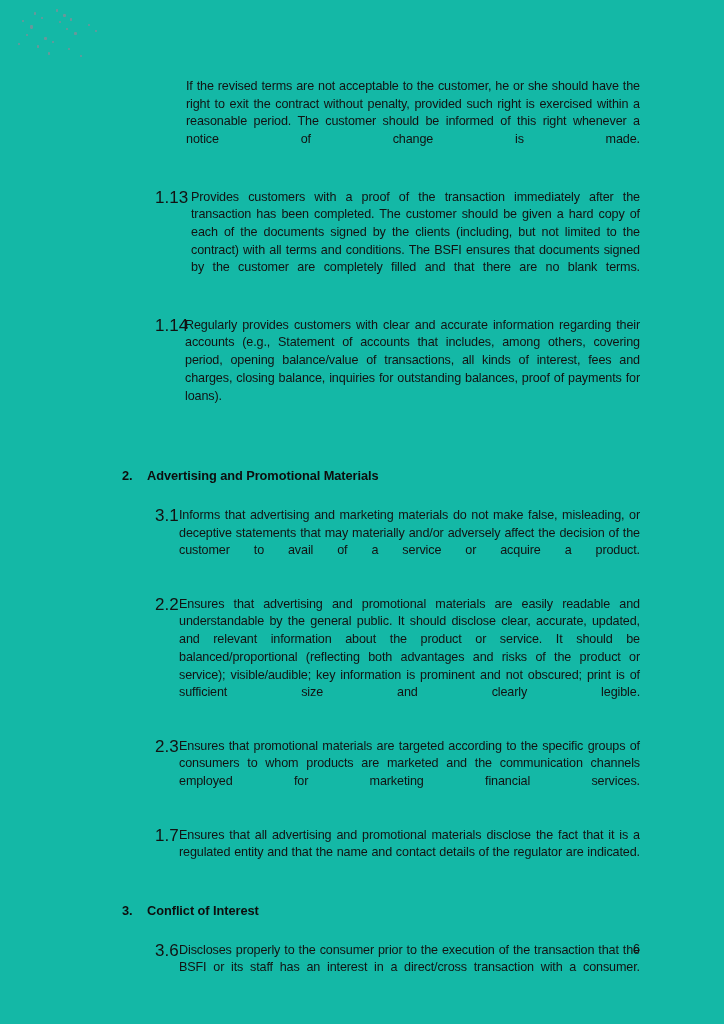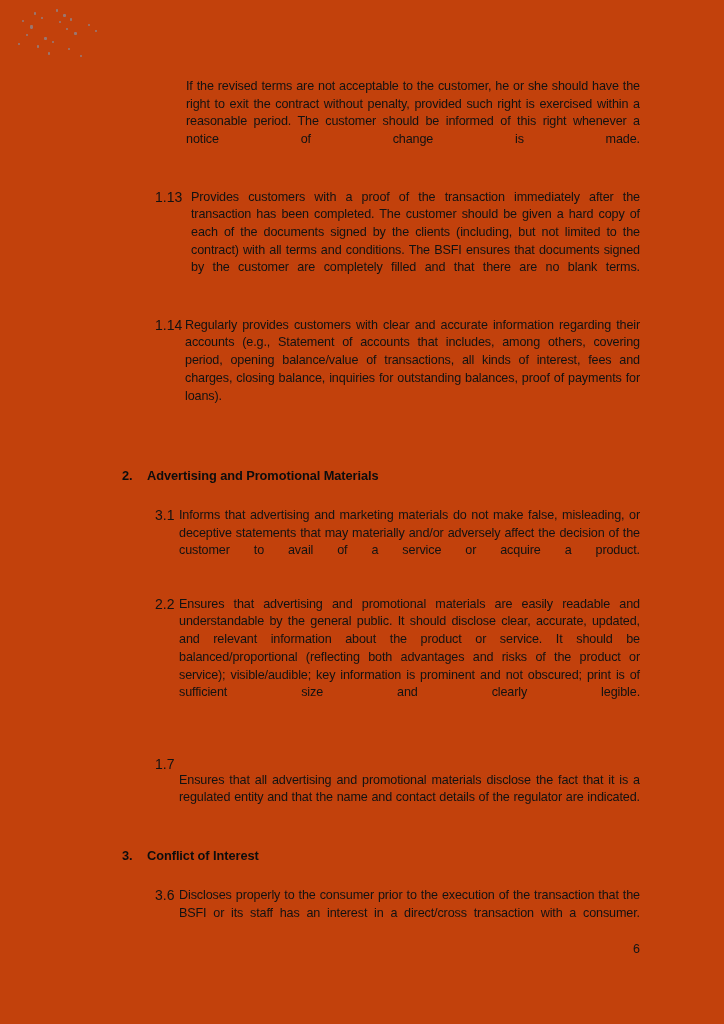--- a/index.html
+++ b/index.html
@@ -13,21 +13,21 @@
     position: relative;
     overflow: hidden;
     font-family: "Liberation Sans", sans-serif;
     color: #111111;
   }
 
   
   .page {
     position: absolute;
     inset: 0;
-    background: #c2410c;
+    background: #14b8a6;
   }
 
   
   .speckles {
     position: absolute;
     left: 0;
     top: 0;
     width: 150px;
     height: 70px;
     pointer-events: none;
@@ -74,21 +74,21 @@
     width: 454px;
   }
 
   
   .clause {
     display: flex;
     align-items: flex-start;
   }
   .clause .num {
     flex: 0 0 auto;
-    font-size: 14px;
+    font-size: 17px;
     line-height: 17.7px;
     color: #121212;
     white-space: nowrap;
   }
   .clause .txt {
     flex: 1 1 auto;
   }
 
   
   .lvl1 { margin-left: 35px; width: 485px; }
@@ -206,27 +206,33 @@
 
     <div class="clause lvl2 hang6">
       <span class="num">2.2</span>
       <span class="txt">
         <span class="para" style="display:block;">Ensures that advertising and promotional materials are easily readable and understandable by the general public.  It should disclose clear, accurate, updated, and relevant information about the product or service. It should be balanced/proportional (reflecting both advantages and risks of the product or service); visible/audible; key information is prominent and not obscured; print is of sufficient size and clearly legible.</span>
       </span>
     </div>
 
     <div class="gap-md"></div>
 
+    <div class="clause lvl2 hang6">
+      <span class="num">2.3</span>
+      <span class="txt">
+        <span class="para" style="display:block;">Ensures that promotional materials are targeted according to the specific groups of consumers to whom products are marketed and the communication channels employed for marketing financial services.</span>
+      </span>
+    </div>
 
     <div class="gap-md"></div>
 
     <div class="clause lvl2 hang6">
       <span class="num">1.7</span>
       <span class="txt">
-        <span class="para" style="display:block;margin-top:16px;">Ensures that all advertising and promotional materials disclose the fact that it is a regulated entity and that the name and contact details of the regulator are indicated.</span>
+        <span class="para" style="display:block;">Ensures that all advertising and promotional materials disclose the fact that it is a regulated entity and that the name and contact details of the regulator are indicated.</span>
       </span>
     </div>
 
     <div class="gap-lg"></div>
 
     <h2 class="section">
       <span class="snum">3.</span>
       <span class="slabel">Conflict of Interest</span>
     </h2>
 

